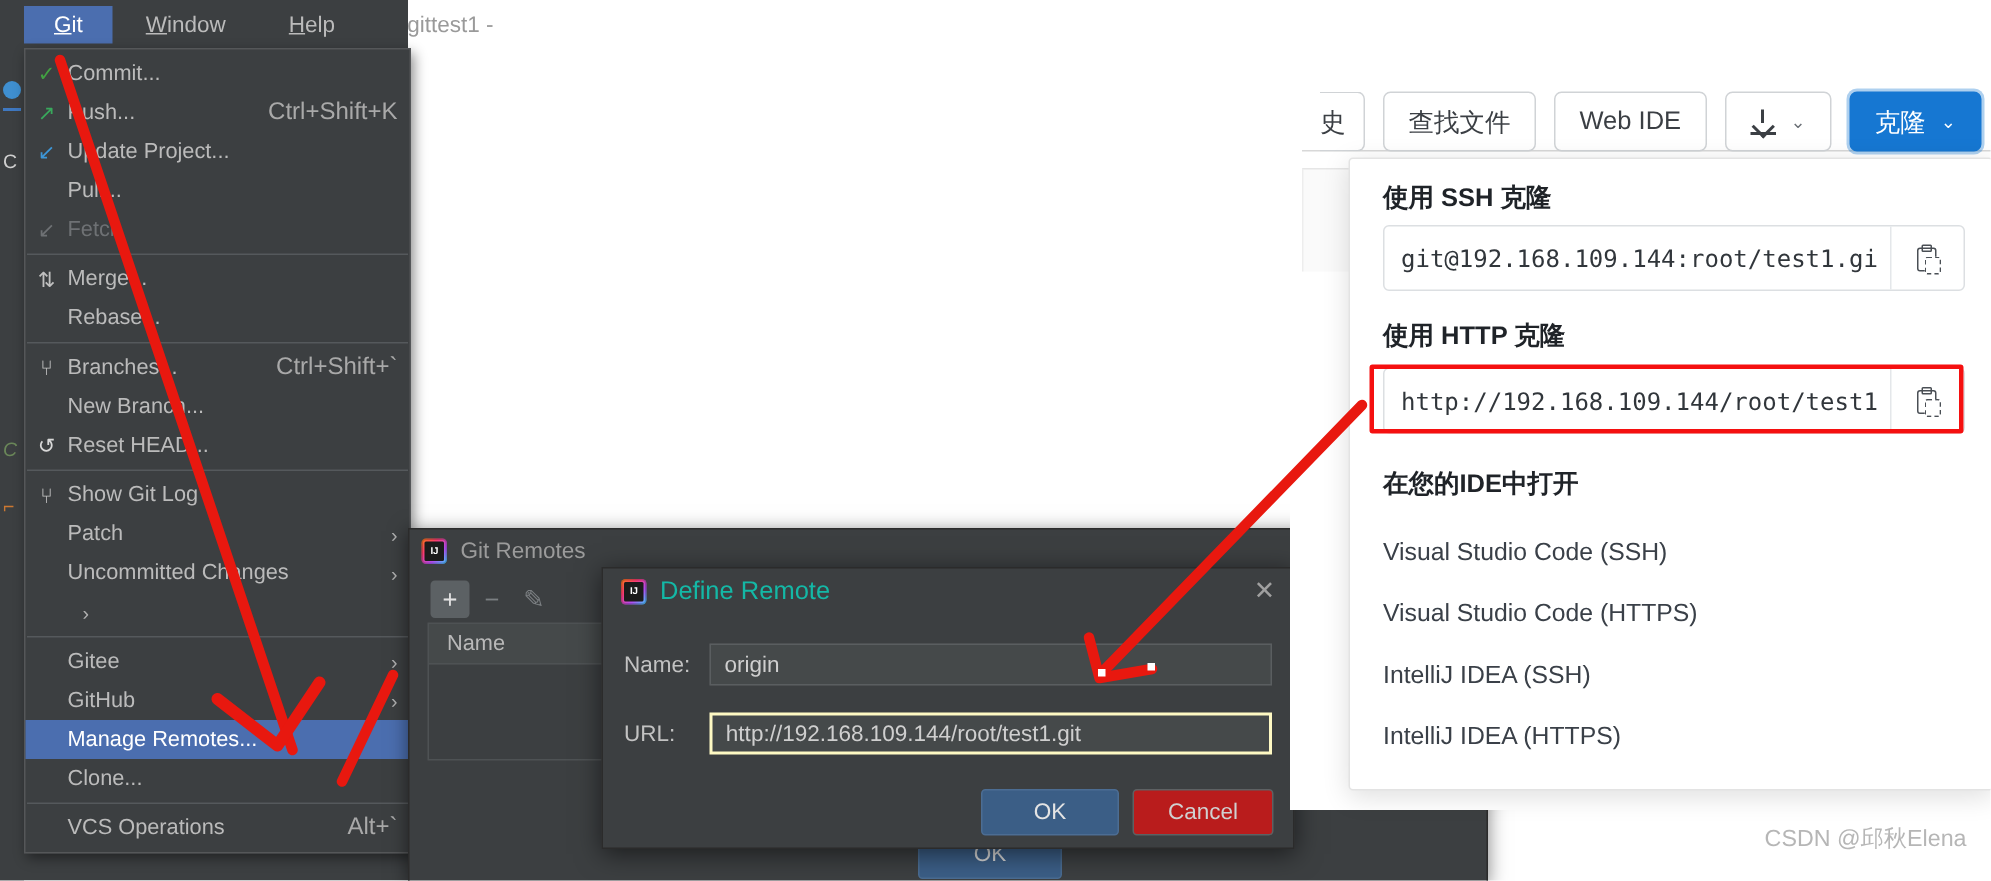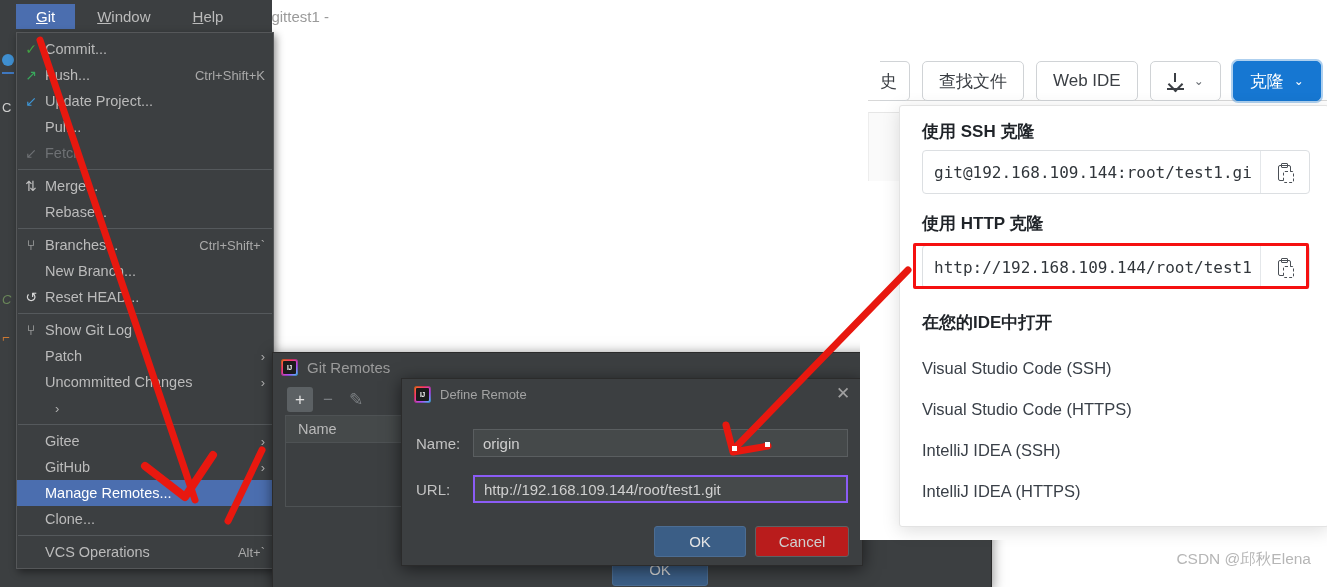--- a/index.html
+++ b/index.html
@@ -34,21 +34,21 @@
     padding:3px 0;
   }
   .mi{
     position:relative;height:26px;display:flex;align-items:center;
     color:#bbbbbb;font-size:14.5px;padding:0 8px 0 0;box-sizing:border-box;
   }
   .mi.disabled{color:#6e7174;}
   .mi.sel{background:#4b6eaf;color:#ffffff;}
   .mi .ic{width:28px;min-width:28px;text-align:center;font-size:14px;line-height:1;}
   .mi .lbl{flex:1;white-space:nowrap;}
-  .mi .acc{color:#a9a9a9;font-size:13px;margin-left:0;white-space:nowrap;}
+  .mi .acc{color:#a9a9a9;font-size:16px;margin-left:0;white-space:nowrap;}
   .mi .sub{color:#b0b0b0;font-size:13px;margin-left:10px;}
   .msep{height:1px;background:#55595c;margin:3px 1px;}
 
   
   #git-remotes{
     left:272px;top:352px;width:718px;height:235px;
     background:#3c3f41;border:1px solid #2b2b2b;
     box-shadow:0 2px 12px rgba(0,0,0,.5);
   }
   #gr-titlebar{height:28px;display:flex;align-items:center;padding-left:8px;}
@@ -87,33 +87,33 @@
     color:#d7d7d7;font-size:15px;display:flex;align-items:center;justify-content:center;
   }
 
   
   #define-remote{
     left:401px;top:378px;width:460px;height:186px;
     background:#3c3f41;border:1px solid #2b2b2b;
     box-shadow:0 3px 16px rgba(0,0,0,.55);
   }
   #dr-titlebar{height:30px;display:flex;align-items:center;padding-left:12px;}
-  #dr-title{color:#a3a3a3;font-size:13px;}
+  #dr-title{color:#14b8a6;font-size:17px;}
   #dr-close{
     position:absolute;right:10px;top:7px;width:18px;height:18px;
     color:#a0a0a0;font-size:17px;line-height:16px;text-align:center;
   }
   .dr-row{position:absolute;display:flex;align-items:center;}
   .dr-lbl{color:#c2c2c2;font-size:15px;width:58px;}
   .dr-input{
     height:28px;box-sizing:border-box;display:flex;align-items:center;
     padding-left:9px;color:#cfcfcf;font-size:15px;
     background:#45494a;border:1px solid #5a5e60;
   }
-  .dr-input.focus{background:#45494a;border:2px solid #8b5cf6;}
+  .dr-input.focus{background:#45494a;border:2px solid #fef9c3;}
   #dr-ok{
     position:absolute;left:252px;top:147px;width:90px;height:29px;
     background:#3b5e86;border:1px solid #4c6d93;border-radius:3px;
     color:#e4e4e4;font-size:15px;display:flex;align-items:center;justify-content:center;
   }
   #dr-cancel{
     position:absolute;left:353px;top:147px;width:92px;height:29px;
     background:#b91c1c;border:1px solid #5d6163;border-radius:3px;
     color:#d0d0d0;font-size:15px;display:flex;align-items:center;justify-content:center;
   }

